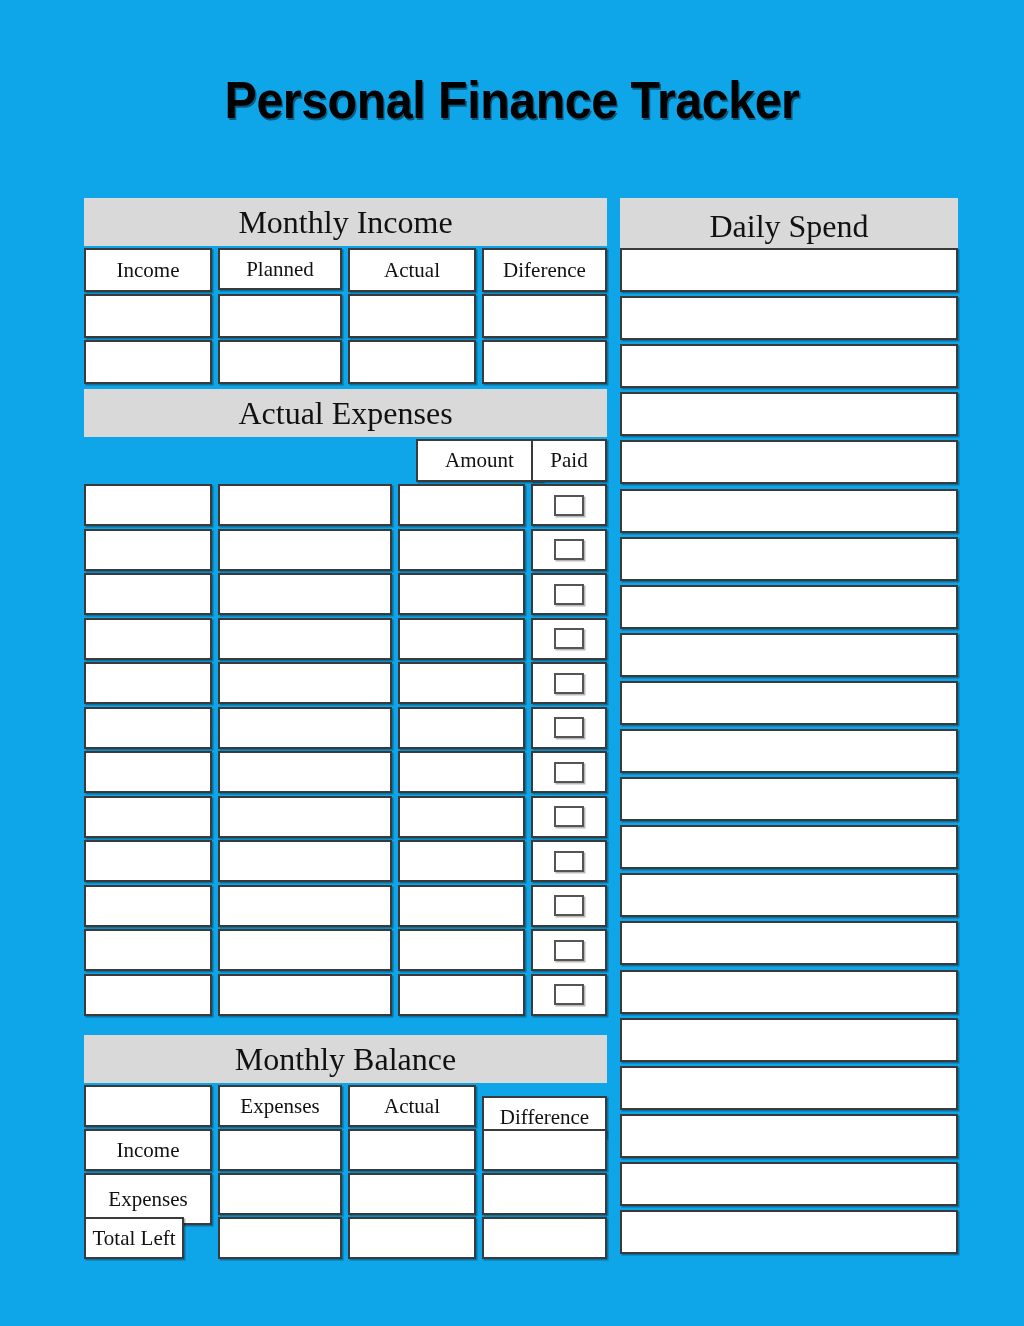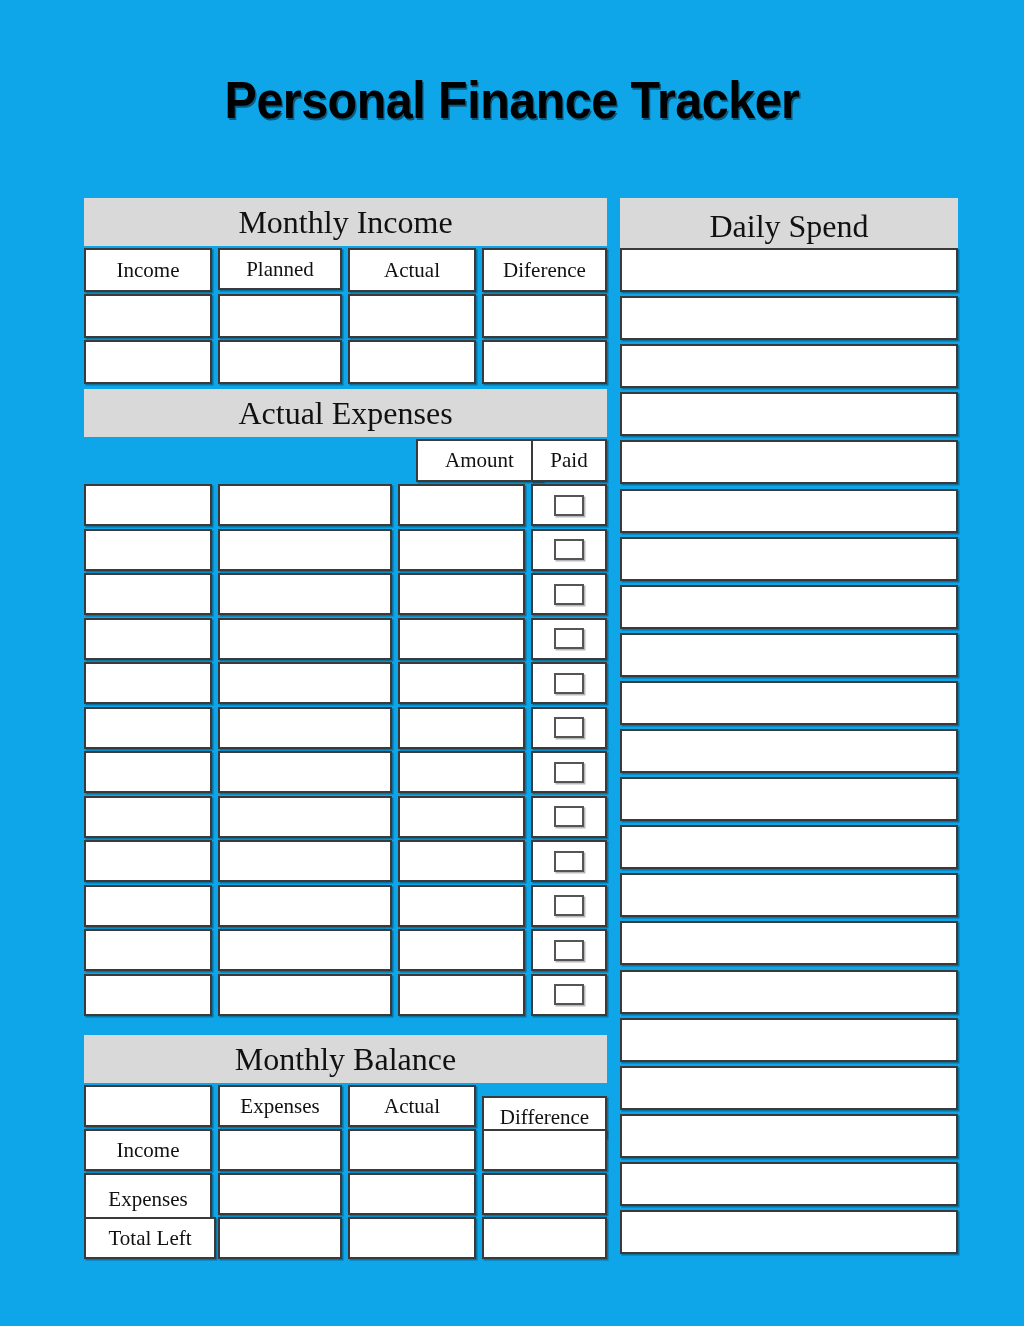--- a/index.html
+++ b/index.html
@@ -244,21 +244,21 @@
   <div class="cell blank" style="left:348px; top:1129px; width:128px; height:42px;"></div>
   <div class="cell blank" style="left:482px; top:1129px; width:125px; height:42px;"></div>
 
   <div class="cell" style="left:84px; top:1173px; width:128px; height:52px;">
     <span>Expenses</span>
   </div>
   <div class="cell blank" style="left:218px; top:1173px; width:124px; height:42px;"></div>
   <div class="cell blank" style="left:348px; top:1173px; width:128px; height:42px;"></div>
   <div class="cell blank" style="left:482px; top:1173px; width:125px; height:42px;"></div>
 
-  <div class="cell" style="left:84px; top:1217px; width:132px; height:42px;">
+  <div class="cell" style="left:84px; top:1217px; width:100px; height:42px;">
     <span>Total Left</span>
   </div>
   <div class="cell blank" style="left:218px; top:1217px; width:124px; height:42px;"></div>
   <div class="cell blank" style="left:348px; top:1217px; width:128px; height:42px;"></div>
   <div class="cell blank" style="left:482px; top:1217px; width:125px; height:42px;"></div>
 
   <div class="band" style="left:620px; top:198px; width:338px; height:56px;">
     <span>Daily Spend</span>
   </div>
 

